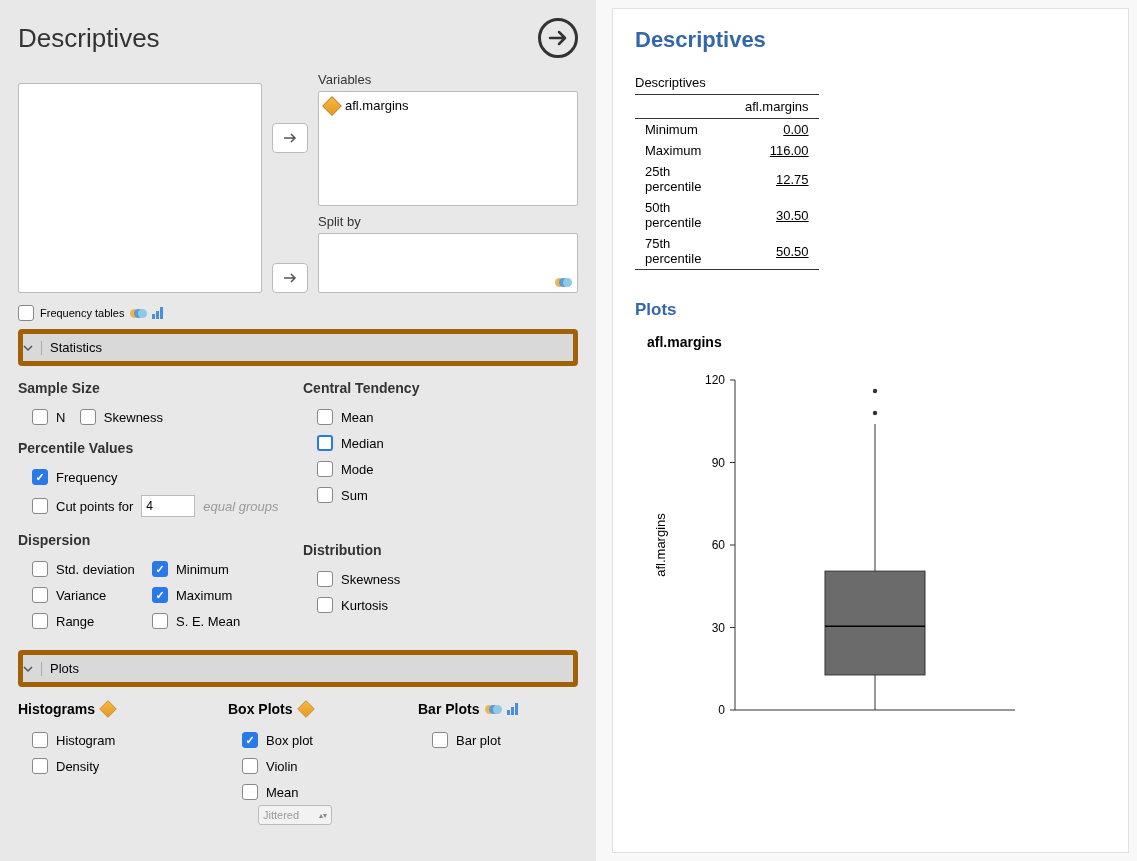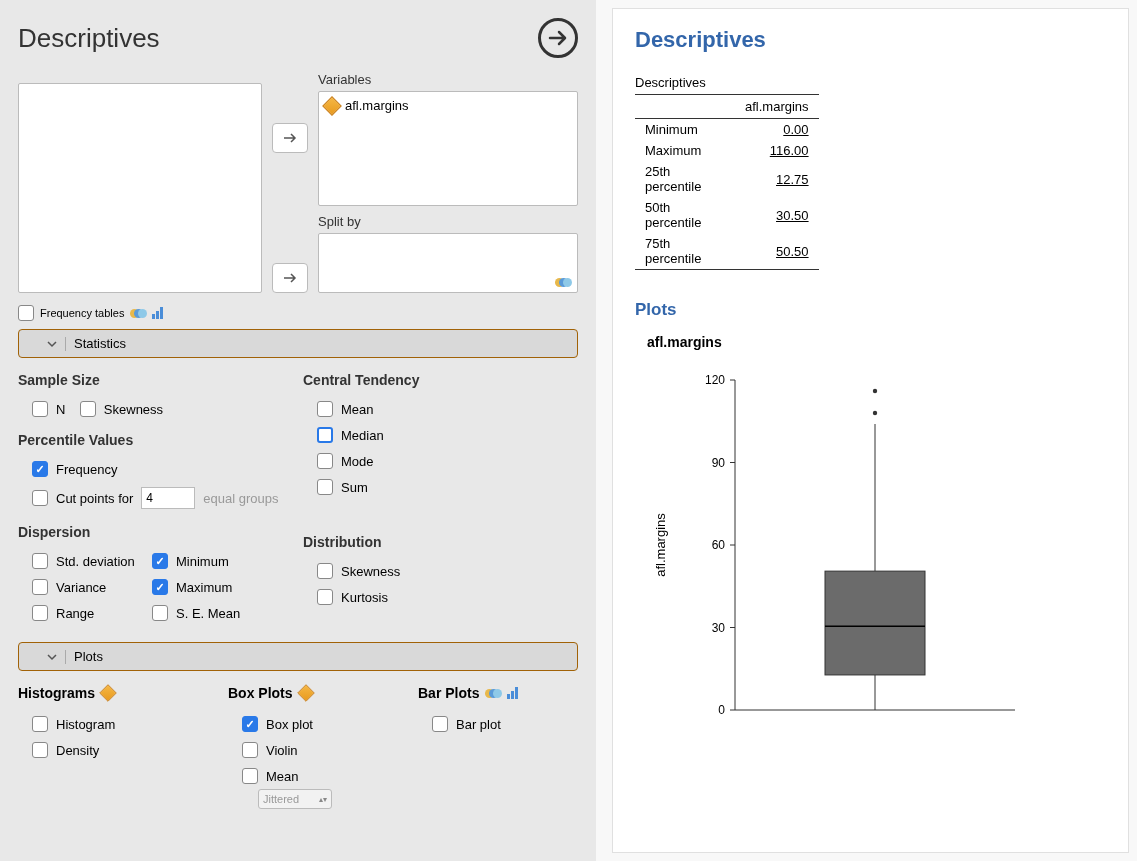--- a/index.html
+++ b/index.html
@@ -25,34 +25,34 @@
 .split-box { height: 60px; margin-top: 4px; position: relative; }
 .var-item { display: flex; align-items: center; gap: 6px; font-size: 13px; }
 .ruler-icon { width: 14px; height: 14px; background: linear-gradient(135deg,#f5b744,#e89a1e); border: 1px solid #c87a10; transform: rotate(45deg); }
 
 .freq-row { display: flex; align-items: center; gap: 6px; padding: 12px 0 8px 0; font-size: 11px; }
 .cb { width: 16px; height: 16px; border: 1.5px solid #888; border-radius: 3px; background: #fff; cursor: pointer; display: inline-flex; align-items: center; justify-content: center; }
 .cb.checked { background: #2979e8; border-color: #2979e8; }
 .cb.checked::after { content: '✓'; color: #fff; font-size: 11px; font-weight: bold; }
 .cb.highlight { border: 2.5px solid #2979e8; }
 
-.section-bar { background: #d9d9d9; border: 1px solid #a16207; border-radius: 4px; padding: 6px 28px; display: flex; align-items: center; gap: 8px; font-size: 13px; cursor: pointer; margin-bottom: 10px; }
+.section-bar { background: #d9d9d9; border: 5px solid #a16207; border-radius: 4px; padding: 6px 0; display: flex; align-items: center; gap: 8px; font-size: 13px; cursor: pointer; margin-bottom: 10px; }
 .chev { width: 10px; height: 10px; display: inline-block; }
 .vline { width: 1px; height: 14px; background: #aaa; }
 
 .stats-grid { display: flex; padding: 4px 0 16px 0; }
 .col-left { flex: 1; }
 .col-right { flex: 1; }
 .group-title { font-size: 14px; font-weight: 600; color: #333; margin-bottom: 8px; margin-top: 10px; }
 .group-title:first-child { margin-top: 0; }
 .ck-row { display: flex; align-items: center; gap: 8px; padding: 5px 0 5px 14px; font-size: 13px; }
 .ck-row.inline { display: inline-flex; margin-right: 10px; }
 .ck-row .cb { flex-shrink: 0; }
 .num-input { width: 54px; height: 22px; border: 1px solid #bbb; font-size: 12px; padding: 0 4px; }
-.muted { color: #999; font-size: 13px; }
+.muted { color: #999; font-size: 13px; font-style: italic; }
 
 .plots-grid { display: flex; gap: 20px; padding: 4px 0; }
 .plot-col { flex: 0 0 auto; }
 .plot-col.c1 { width: 190px; }
 .plot-col.c2 { width: 170px; }
 .plot-col.c3 { width: 160px; }
 .plot-title { font-size: 14px; font-weight: 600; display: flex; align-items: center; gap: 6px; margin-bottom: 10px; }
 .select-small { width: 74px; height: 20px; font-size: 11px; border: 1px solid #bbb; border-radius: 3px; background: #f2f2f2; color: #999; padding: 0 4px; margin-left: 30px; display: flex; align-items: center; justify-content: space-between; }
 
 .mini-venn { display: inline-flex; width: 16px; height: 12px; position: relative; }

